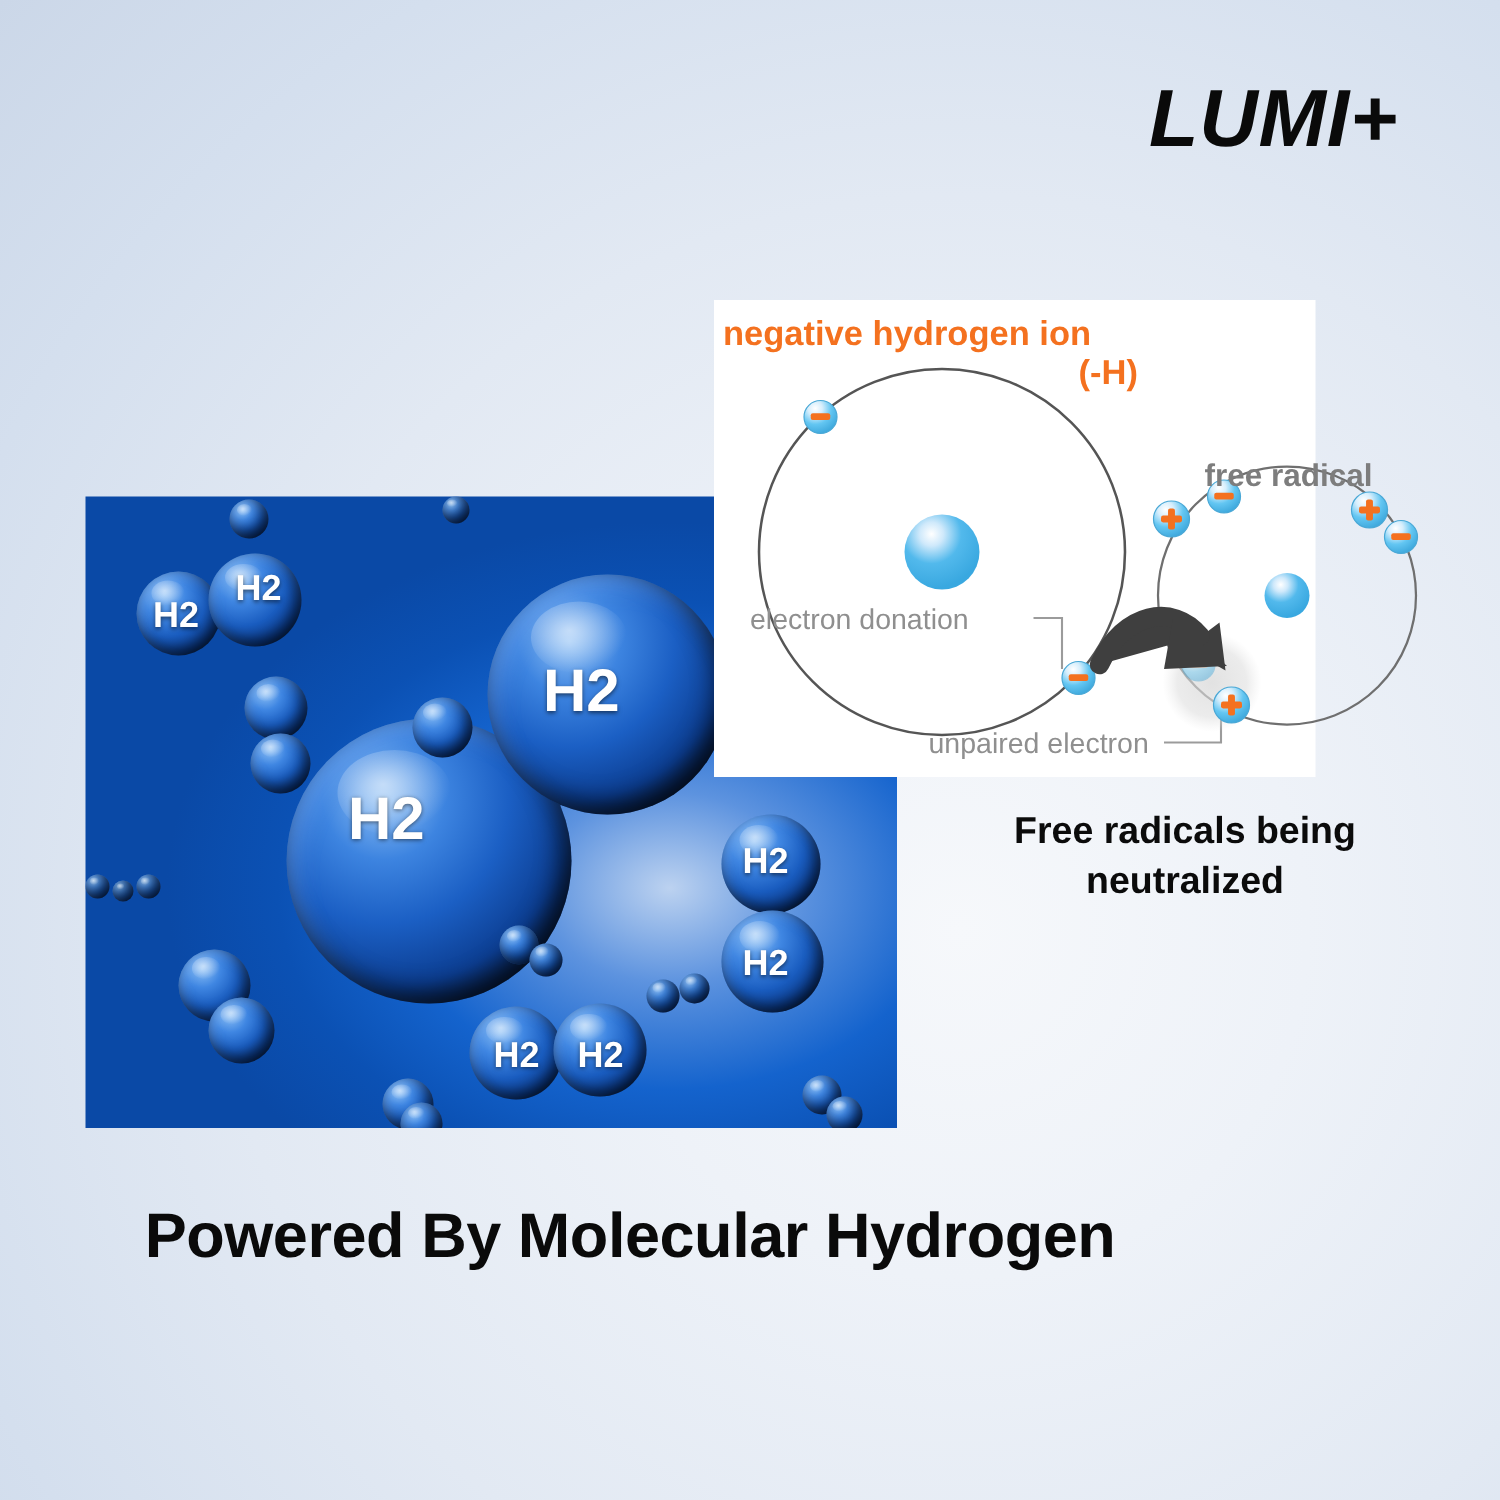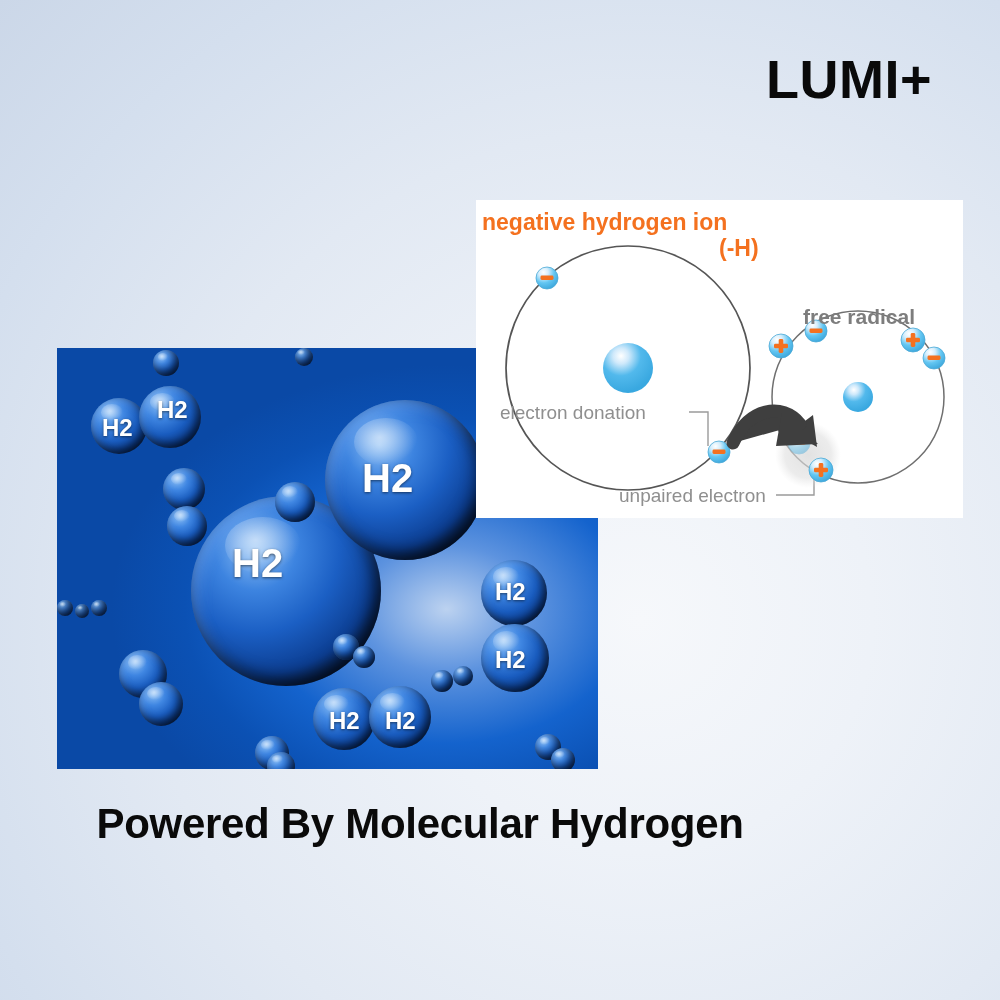--- a/index.html
+++ b/index.html
@@ -23,33 +23,33 @@
   
   #brand {
     position: absolute;
     right: 68px;
     top: 52px;
     font-size: 54px;
     font-weight: 700;
     letter-spacing: 0.5px;
     color: #0a0a0a;
     line-height: 1;
+    font-style: italic;
   }
 
   
   #photo {
     position: absolute;
     left: 57px;
     top: 331px;
     width: 541px;
     height: 421px;
     overflow: hidden;
     background:
       radial-gradient(ellipse 62% 58% at 72% 62%, #bcd2f0 0%, #5d93df 26%, #1463cd 55%, #0b51b4 78%, #0a49a6 100%);
-    margin-top: 17px;
   }
   .bub {
     position: absolute;
     border-radius: 50%;
     background:
       radial-gradient(circle at 34% 28%, #8fc0f5 0%, #3d84e0 22%, #1b5fc4 45%, #0c3e92 68%, #08142c 88%, #05070d 100%);
     box-shadow: inset -6px -7px 16px rgba(0,0,0,.72),
                 inset 7px 8px 14px rgba(160,200,255,.30);
   }
   .bub::after {
@@ -82,21 +82,21 @@
     line-height: 1;
     white-space: nowrap;
     user-select: none;
   }
 
   
   #diagram {
     position: absolute;
     left: 476px;
     top: 200px;
-    width: 487px;
+    width: 401px;
     height: 318px;
     background: #ffffff;
   }
   #diagram svg { display:block; width:487px; height:318px; }
 
   
   #caption {
     position: absolute;
     left: 620px;
     top: 538px;
@@ -260,16 +260,20 @@
       <text x="243" y="56" font-family="Liberation Sans, sans-serif" font-size="23" font-weight="700" fill="#F4711F">(-H)</text>
 
       <text x="327" y="124" font-family="Liberation Sans, sans-serif" font-size="21" font-weight="700" fill="#7d7d7d">free radical</text>
 
       <text x="24" y="219" font-family="Liberation Sans, sans-serif" font-size="19" fill="#8f8f8f">electron donation</text>
 
       <text x="143" y="302" font-family="Liberation Sans, sans-serif" font-size="19" fill="#8f8f8f">unpaired electron</text>
     </svg>
   </div>
 
+  <div id="caption">
+    <div>Free radicals being</div>
+    <div>neutralized</div>
+  </div>
 
   <div id="headline">Powered By Molecular Hydrogen</div>
 
 </div>
 
 </body></html>

